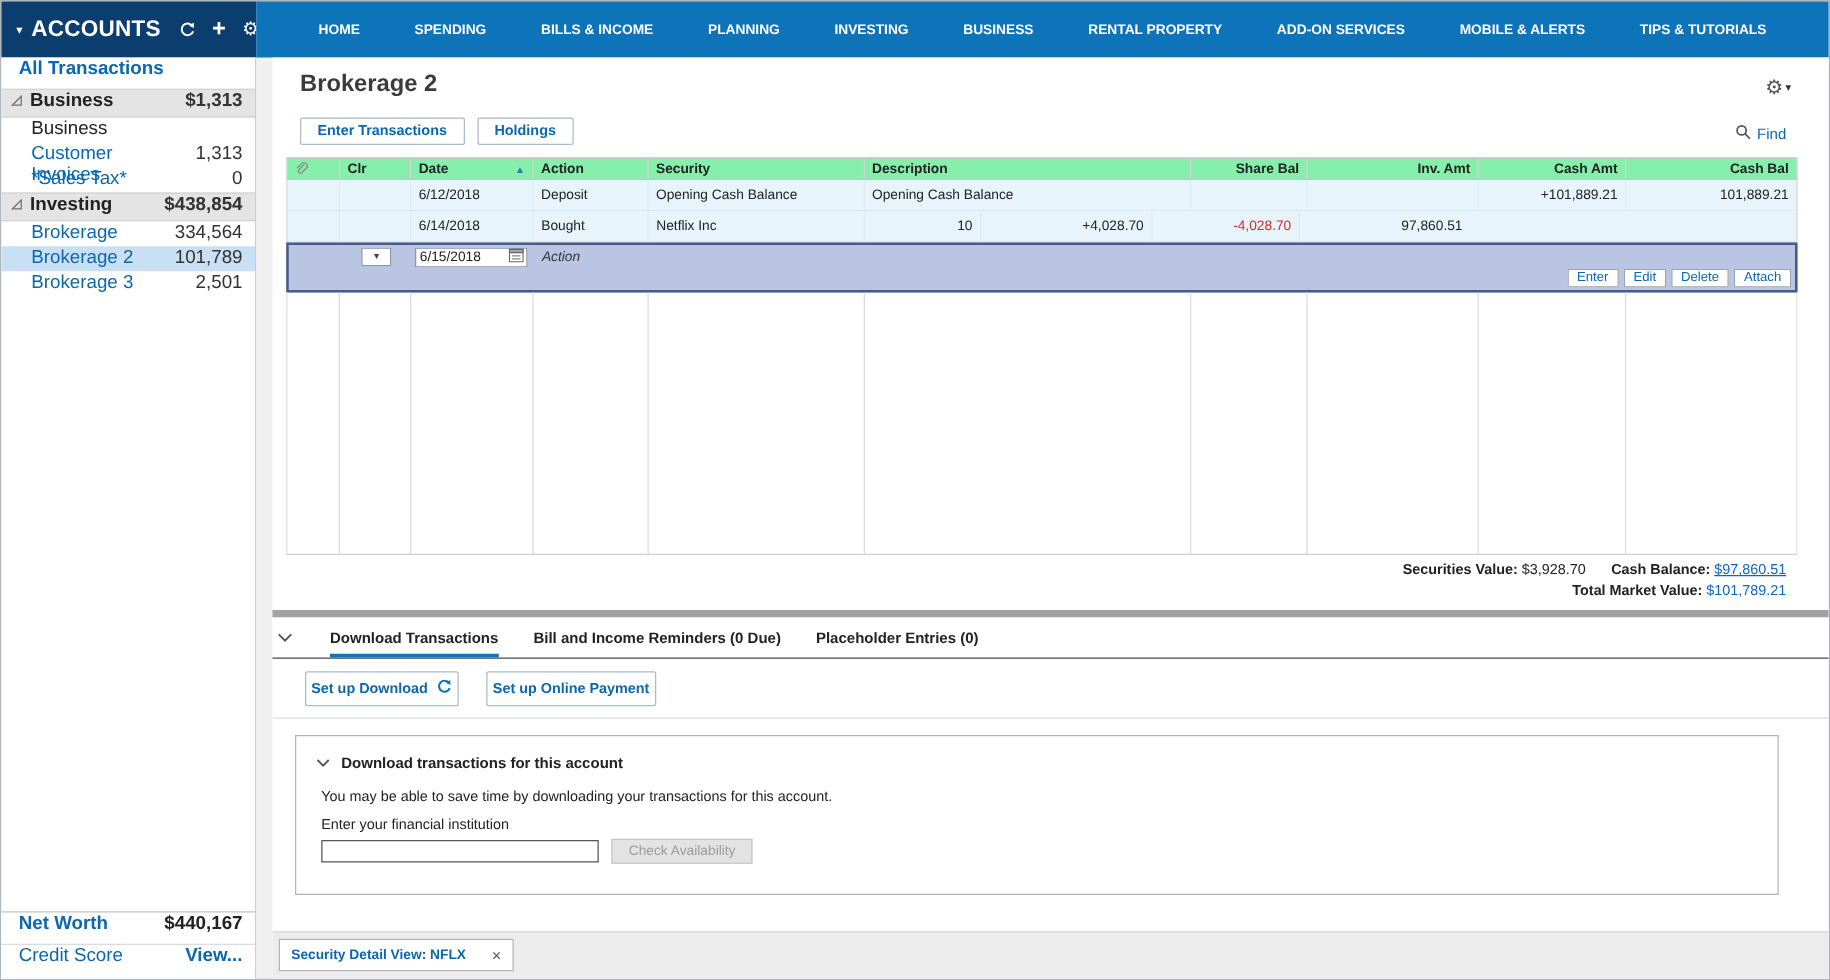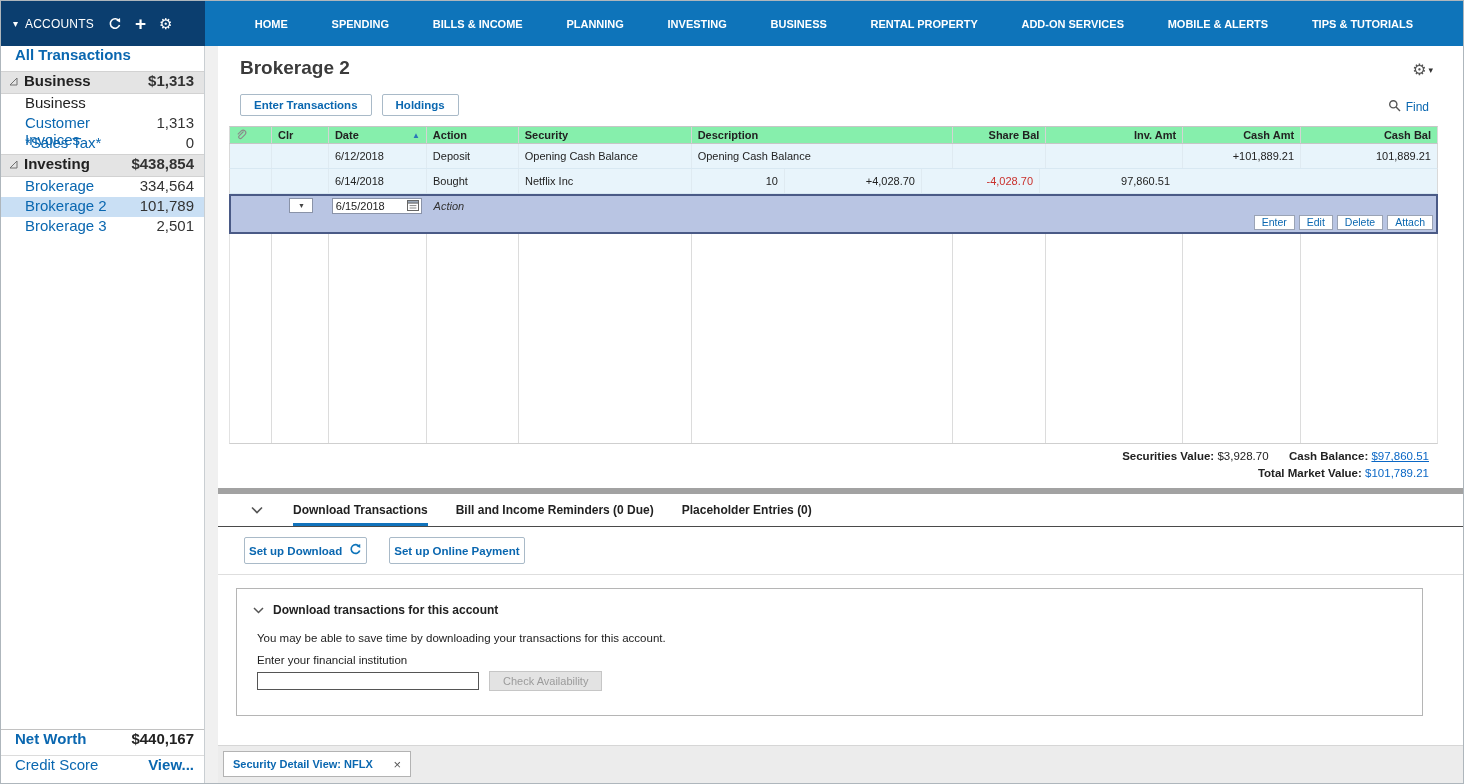--- a/index.html
+++ b/index.html
@@ -3,21 +3,21 @@
 <meta charset="utf-8">
 <style>
   html,body{margin:0;padding:0;}
   body{font-family:"Liberation Sans",sans-serif;background:#d6dde2;font-size:12px;}
   .app{position:relative;width:1464px;height:784px;background:#f0f0f0;border:1px solid #aeb6bc;overflow:hidden;box-sizing:border-box;}
 
   
   .topbar{position:absolute;top:0;left:0;right:0;height:45px;display:flex;}
   .acc{width:204px;background:#0b3e6f;color:#fff;display:flex;align-items:center;padding:0 12px;box-sizing:border-box;}
   .acc .caret{font-size:10px;margin-right:7px;cursor:pointer;}
-  .acc .ttl{font-weight:normal;font-size:12px;letter-spacing:.2px;margin-right:14px;cursor:pointer;}
+  .acc .ttl{font-weight:bold;font-size:18px;letter-spacing:.2px;margin-right:14px;cursor:pointer;}
   .acc .ico{margin-right:13px;display:flex;align-items:center;cursor:pointer;}
   .acc .plus{font-size:19px;font-weight:bold;line-height:14px;}
   .acc .gear{font-size:15px;line-height:14px;}
   .nav{flex:1;background:#0e74ba;display:flex;align-items:center;justify-content:space-around;padding:0 28px;}
   .nav-item{color:#fff;font-weight:bold;font-size:11px;white-space:nowrap;cursor:pointer;}
 
   
   .sidebar{position:absolute;top:45px;left:0;width:204px;bottom:0;background:#fff;border-right:1px solid #c9ced2;box-sizing:border-box;}
   .srow{display:flex;justify-content:space-between;align-items:flex-start;height:20px;padding:0 10px 0 14px;font-size:15px;color:#222;cursor:pointer;}
   .srow .amt{color:#333;padding-left:26px;}
@@ -76,21 +76,21 @@
   
   .summary{position:absolute;top:404px;right:34px;text-align:right;font-size:11.5px;color:#222;}
   .summary .line{margin-bottom:5px;}
   .b{font-weight:bold;}
   .blueval{color:#0a67c5;text-align:right;}
   .u{text-decoration:underline;}
   .gap{display:inline-block;width:14px;}
 
   
   .splitter{position:absolute;top:442px;left:0;right:0;height:6px;background:#a2a2a2;cursor:row-resize;}
-  .tabs{position:absolute;top:448px;left:0;right:0;height:33px;display:flex;align-items:center;border-bottom:1px solid #4a4a4a;background:#fff;padding-left:33px;gap:28px;box-sizing:border-box;}
+  .tabs{position:absolute;top:448px;left:0;right:0;height:33px;display:flex;align-items:center;border-bottom:1px solid #4a4a4a;background:#fff;padding-left:4px;gap:28px;box-sizing:border-box;}
   .tabchev{display:flex;cursor:pointer;margin-right:2px;}
   .tab{font-size:12px;font-weight:bold;color:#222;height:100%;display:flex;align-items:center;cursor:pointer;position:relative;}
   .tab.active:after{content:"";position:absolute;left:0;right:0;bottom:0;height:3px;background:#1173bc;}
 
   .setup{position:absolute;top:491px;left:26px;display:flex;gap:22px;}
   .setup .btn{display:flex;align-items:center;gap:7px;padding:5px 4px;}
   .rule{position:absolute;top:528px;left:0;right:0;height:1px;background:#dedede;}
 
   
   .dlbox{position:absolute;top:542px;left:18px;right:40px;height:128px;border:1px solid #b5b5b5;background:#fff;box-sizing:border-box;}

